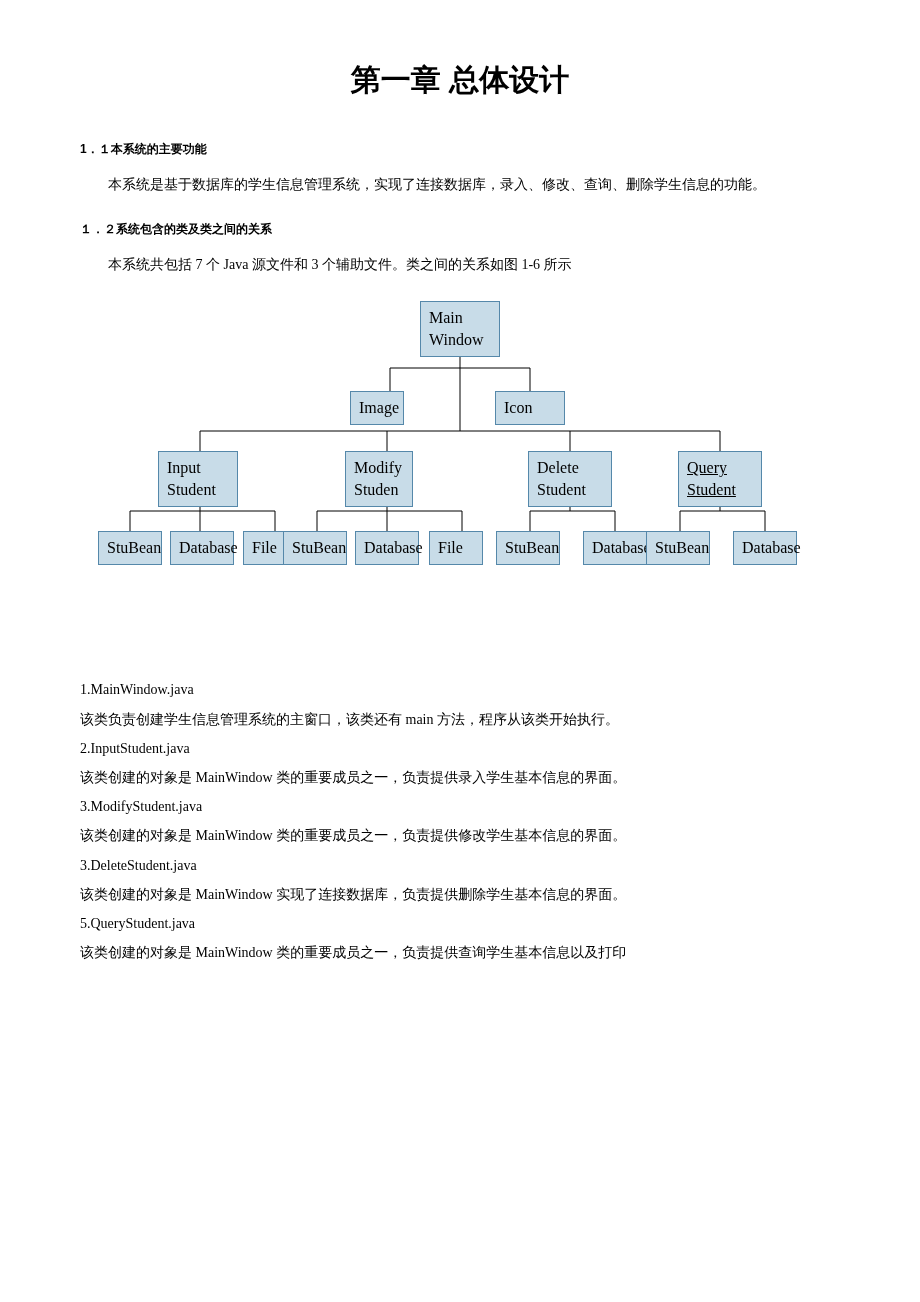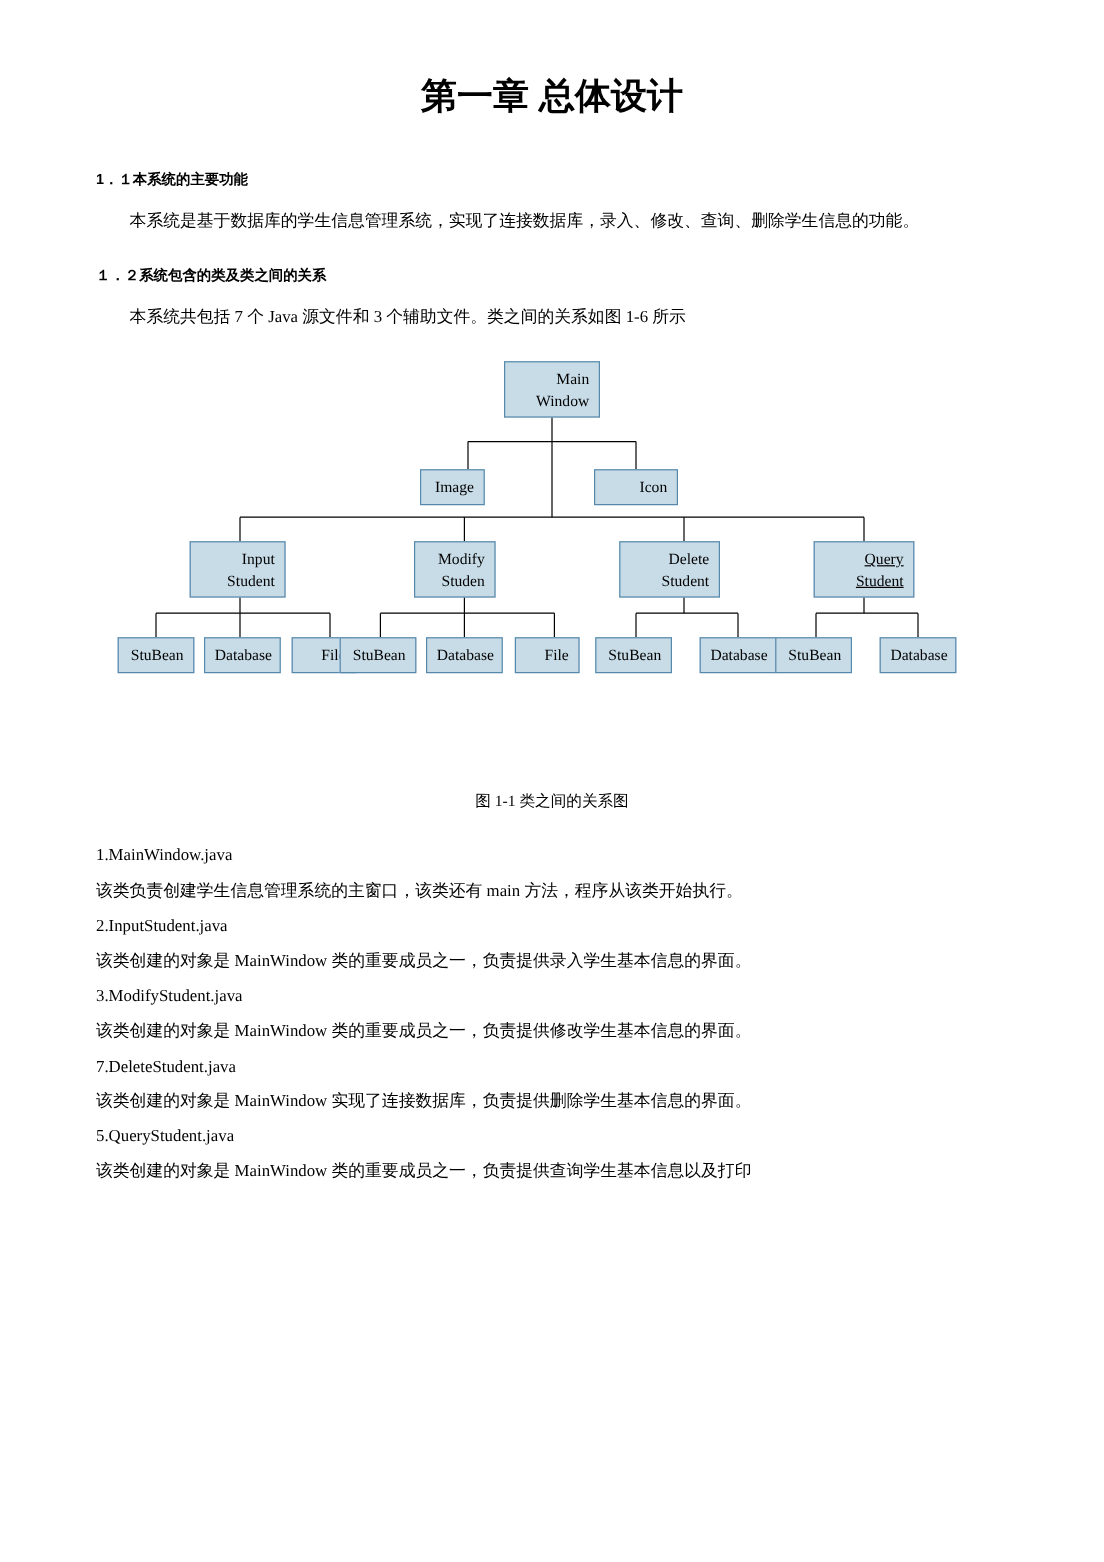--- a/index.html
+++ b/index.html
@@ -49,22 +49,22 @@
     .tree-wrapper {
       position: relative;
       width: 760px;
       height: 360px;
       margin: 0 auto;
     }
     .node {
       position: absolute;
       background: #c8dce8;
       border: 1px solid #5588aa;
-      text-align: right;
-      font-size: 13px;
+      text-align: left;
+      font-size: 16px;
       font-family: "Times New Roman", serif;
       padding: 5px 8px;
       line-height: 1.35;
     }
   </style>
 </head>
 <body>
 
 <h1 class="page-title">第一章  总体设计</h1>
 
@@ -123,60 +123,59 @@
       <line x1="685" y1="218" x2="685" y2="238" stroke="#000" stroke-width="1"></line>
     </svg>
 
     <div class="node" style="left:340px;top:8px;width:80px;">Main<br>Window</div>
 
     <div class="node" style="left:270px;top:98px;width:54px;">Image</div>
     <div class="node" style="left:415px;top:98px;width:70px;">Icon</div>
 
     <div class="node" style="left:78px;top:158px;width:80px;">Input<br>Student</div>
     <div class="node" style="left:265px;top:158px;width:68px;">Modify<br>Studen</div>
-    <div class="node" style="left:436px;top:158px;width:84px;">Delete<br>Student</div>
+    <div class="node" style="left:448px;top:158px;width:84px;">Delete<br>Student</div>
     <div class="node" style="left:598px;top:158px;width:84px;text-decoration:underline;">Query<br>Student</div>
 
     <div class="node" style="left:18px;top:238px;width:64px;">StuBean</div>
     <div class="node" style="left:90px;top:238px;width:64px;">Database</div>
     <div class="node" style="left:163px;top:238px;width:54px;">File</div>
 
     <div class="node" style="left:203px;top:238px;width:64px;">StuBean</div>
     <div class="node" style="left:275px;top:238px;width:64px;">Database</div>
     <div class="node" style="left:349px;top:238px;width:54px;">File</div>
 
     <div class="node" style="left:416px;top:238px;width:64px;">StuBean</div>
     <div class="node" style="left:503px;top:238px;width:64px;">Database</div>
 
     <div class="node" style="left:566px;top:238px;width:64px;">StuBean</div>
     <div class="node" style="left:653px;top:238px;width:64px;">Database</div>
   </div>
 
-  <p class="diagram-caption">图 1-1 类之间的关系图</p>
 </div>
 
 <div class="section">
 
   <div>
     <p class="no-indent">1.MainWindow.java</p>
     <p class="no-indent">该类负责创建学生信息管理系统的主窗口，该类还有 main 方法，程序从该类开始执行。</p>
   </div>
 
   <div>
     <p class="no-indent">2.InputStudent.java</p>
     <p class="no-indent">该类创建的对象是 MainWindow 类的重要成员之一，负责提供录入学生基本信息的界面。</p>
   </div>
 
   <div>
     <p class="no-indent">3.ModifyStudent.java</p>
     <p class="no-indent">该类创建的对象是 MainWindow 类的重要成员之一，负责提供修改学生基本信息的界面。</p>
   </div>
 
   <div>
-    <p class="no-indent">7.DeleteStudent.java</p>
+    <p class="no-indent">3.DeleteStudent.java</p>
     <p class="no-indent">该类创建的对象是 MainWindow 实现了连接数据库，负责提供删除学生基本信息的界面。</p>
   </div>
 
   <div>
     <p class="no-indent">5.QueryStudent.java</p>
     <p class="no-indent">该类创建的对象是 MainWindow 类的重要成员之一，负责提供查询学生基本信息以及打印</p>
   </div>
 </div>
 
 </body></html>

